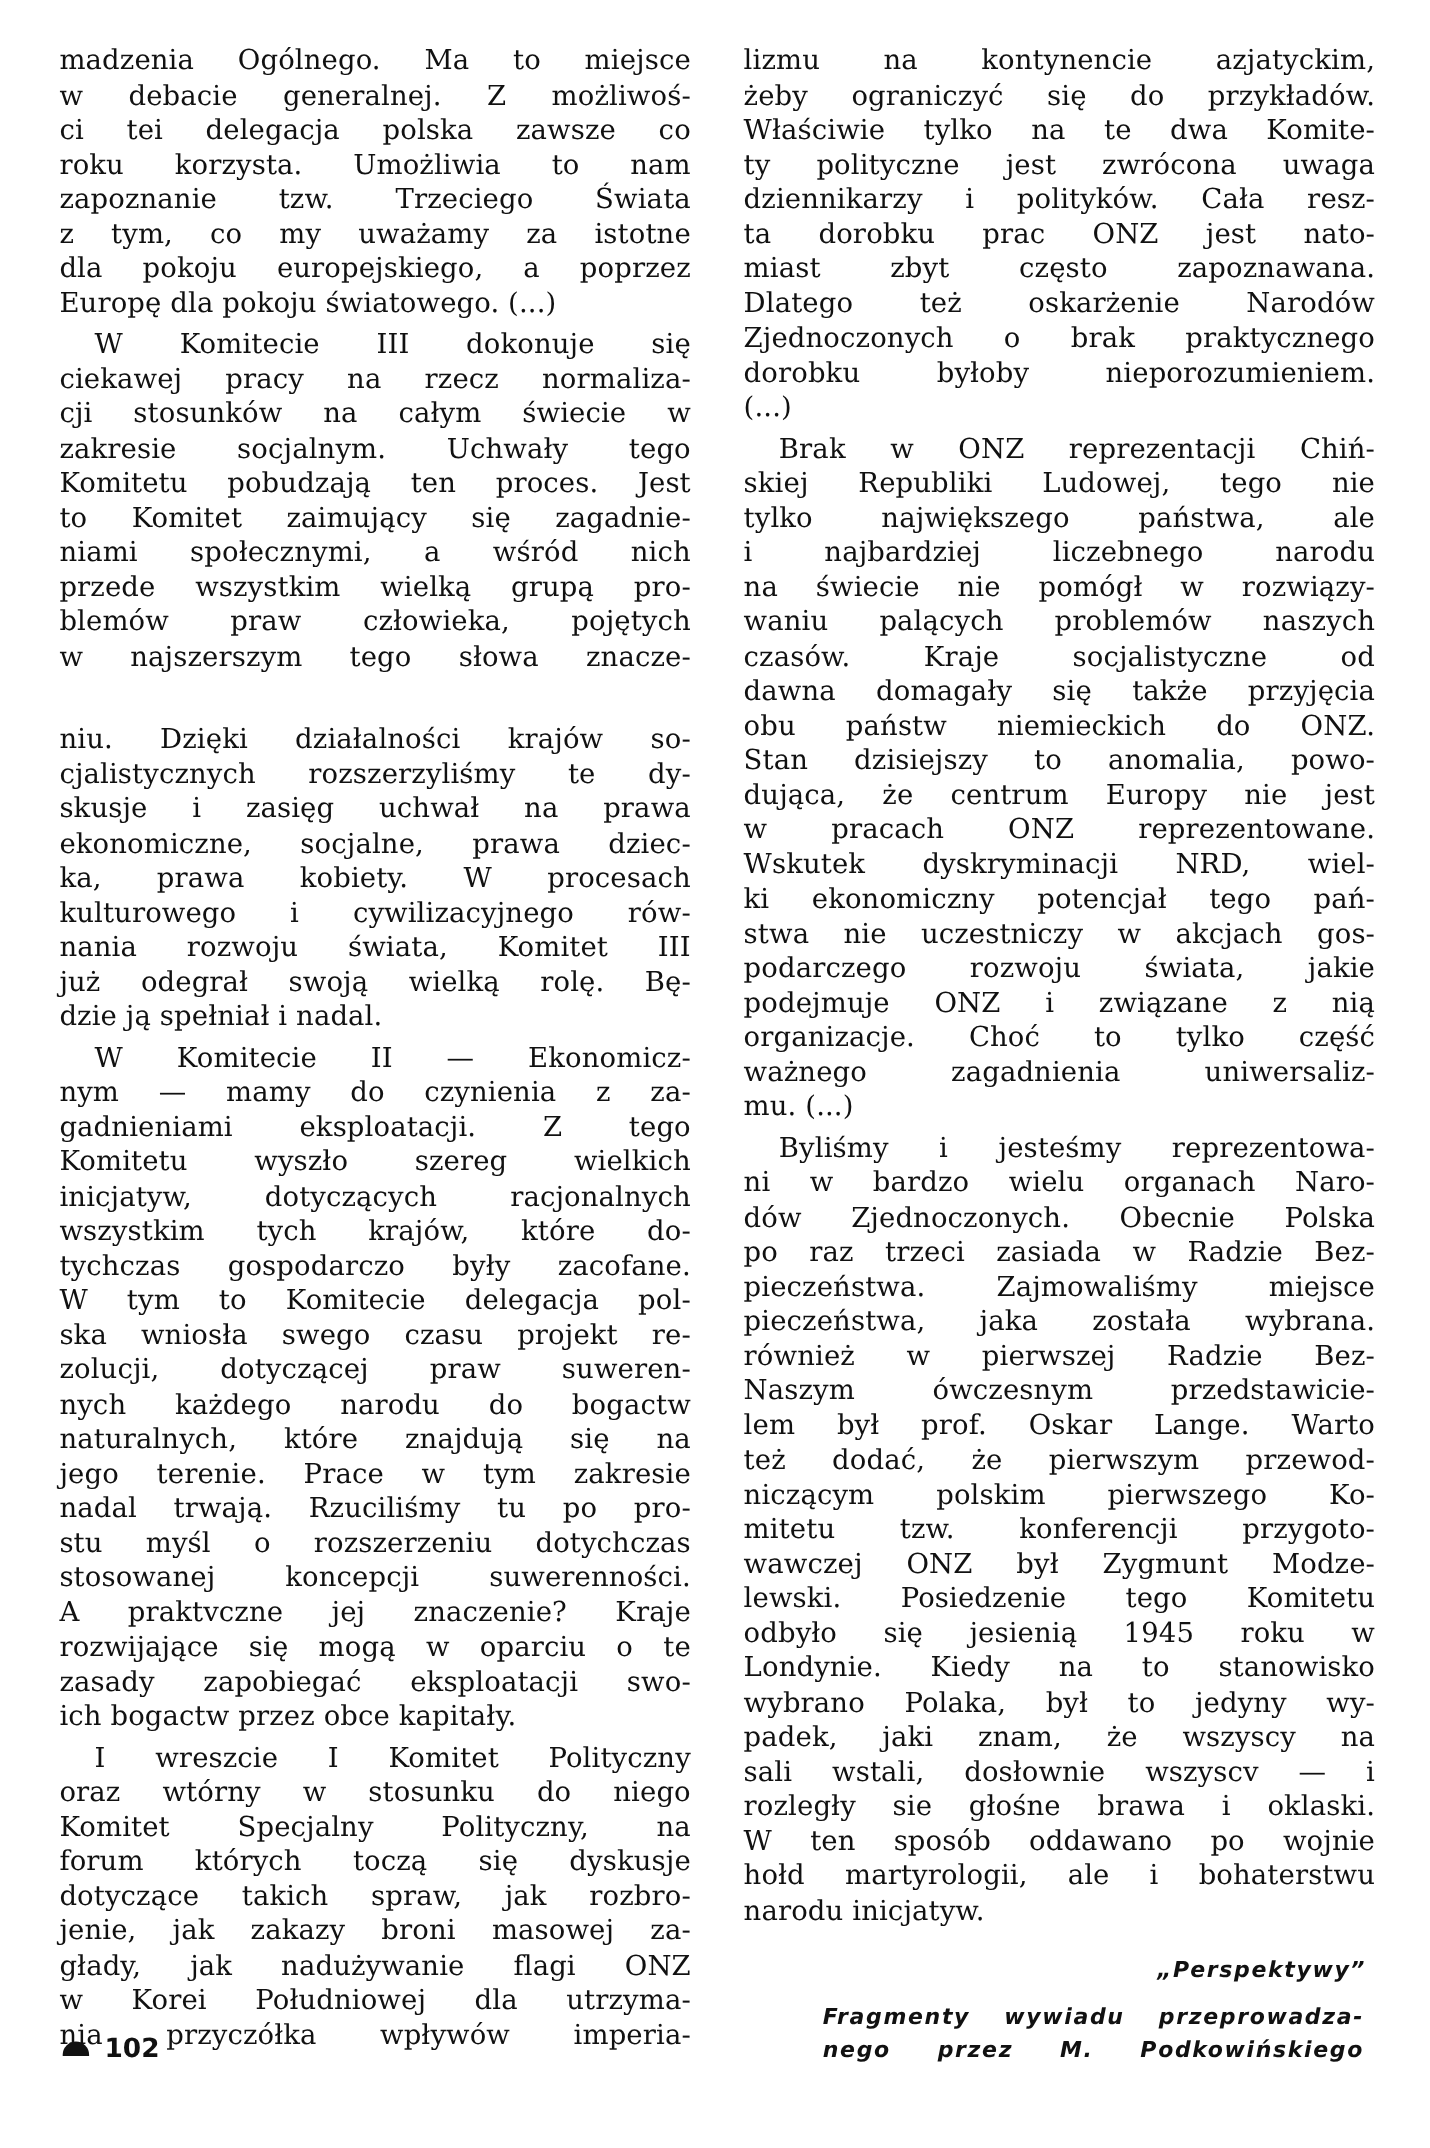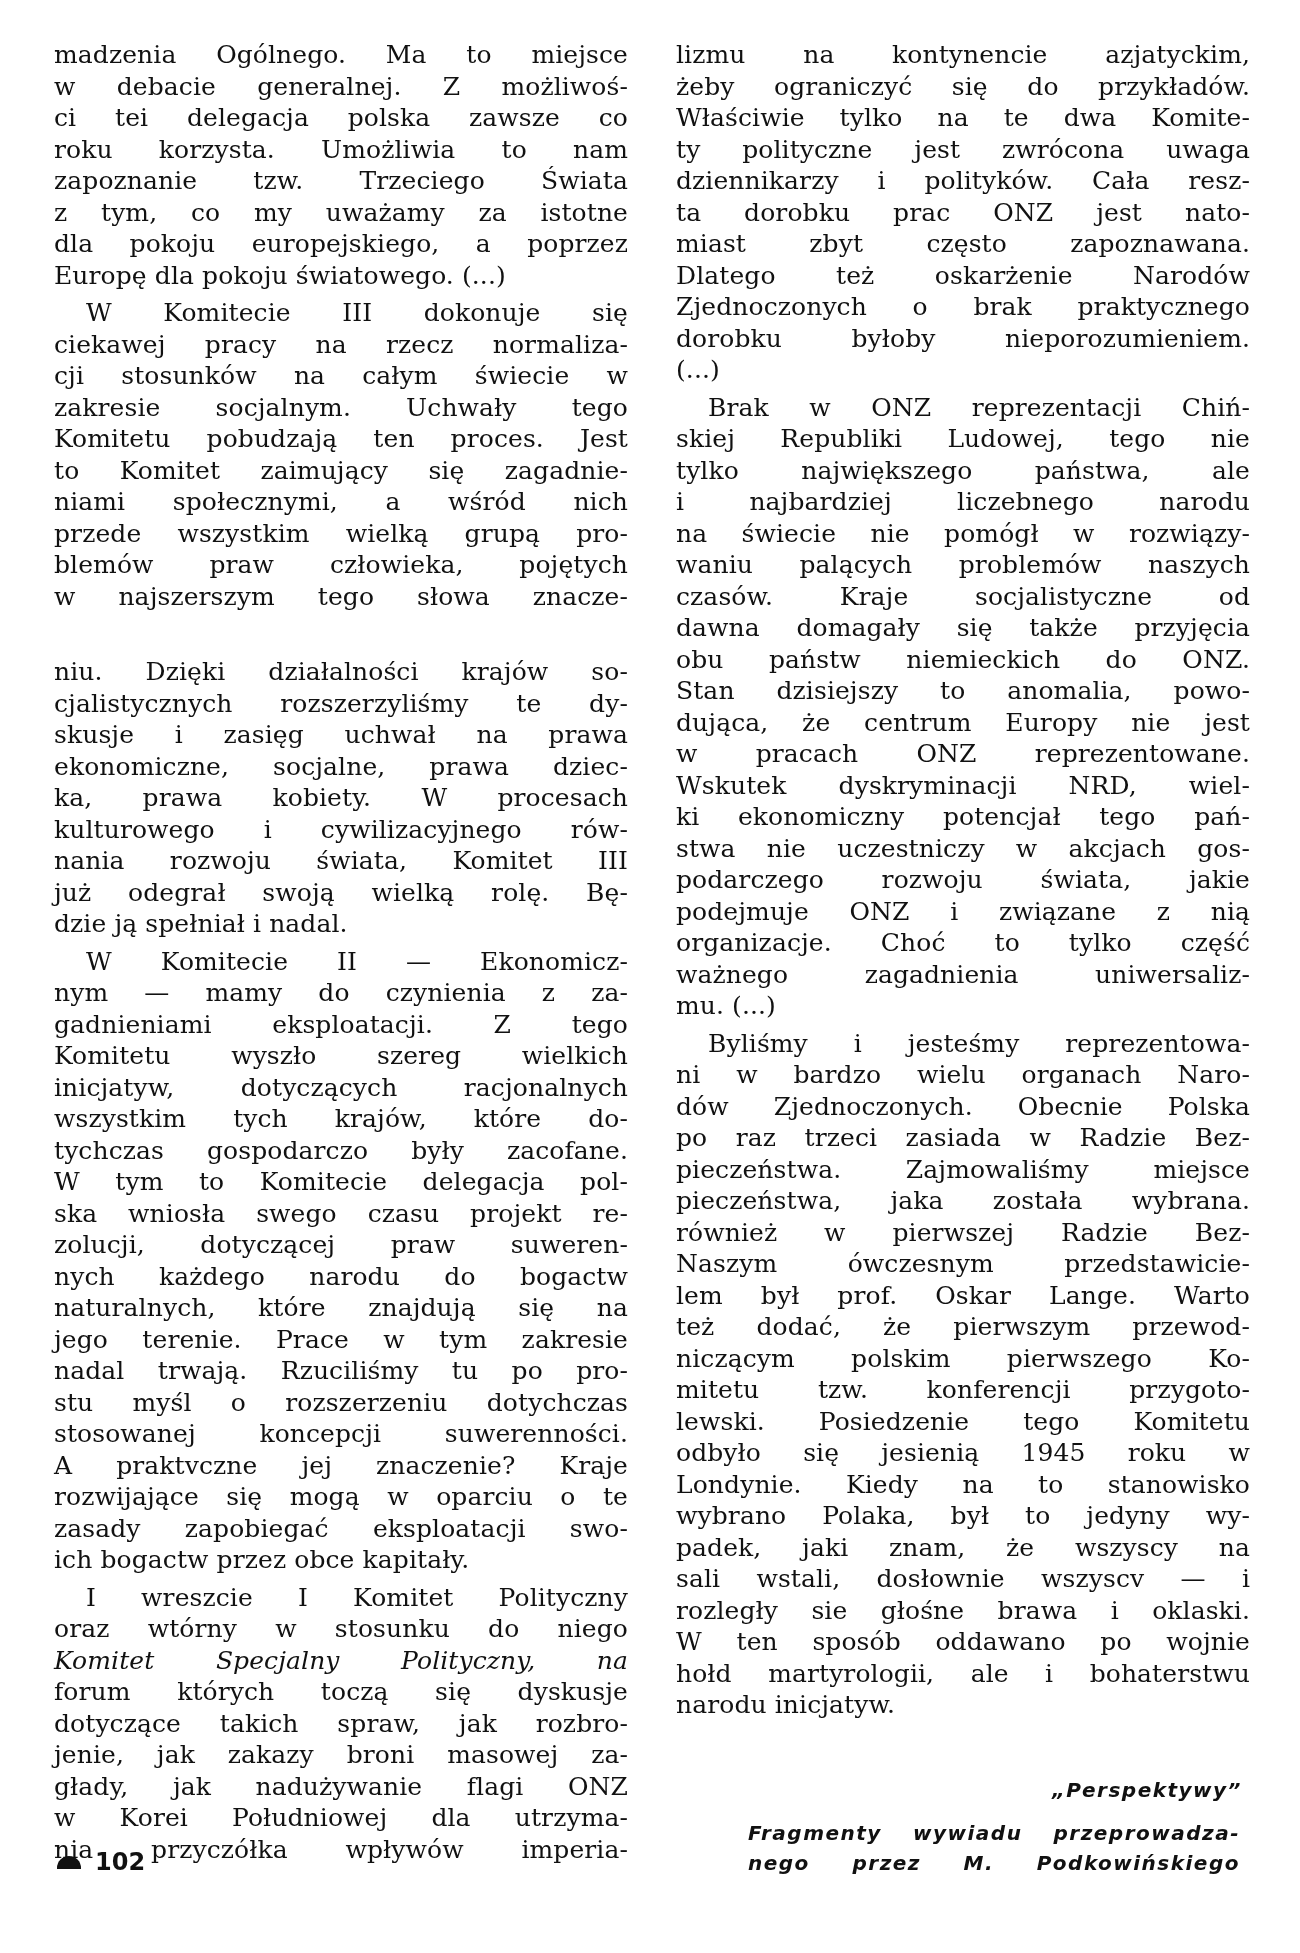--- a/index.html
+++ b/index.html
@@ -80,21 +80,21 @@
       <span class="line" style="white-space: normal;">stu myśl o rozszerzeniu dotychczas</span>
       <span class="line" style="white-space: normal;">stosowanej koncepcji suwerenności.</span>
       <span class="line" style="white-space: normal;">A praktvczne jej znaczenie? Kraje</span>
       <span class="line" style="white-space: normal;">rozwijające się mogą w oparciu o te</span>
       <span class="line" style="white-space: normal;">zasady zapobiegać eksploatacji swo-</span>
       <span class="line last" style="white-space: normal;">ich bogactw przez obce kapitały.</span>
     </div>
     <div class="para">
       <span class="line indent" style="white-space: normal;">I wreszcie I Komitet Polityczny</span>
       <span class="line" style="white-space: normal;">oraz wtórny w stosunku do niego</span>
-      <span class="line" style="white-space: normal; font-style: italic;">Komitet Specjalny Polityczny, na</span>
+      <span class="line" style="white-space: normal;">Komitet Specjalny Polityczny, na</span>
       <span class="line" style="white-space: normal;">forum których toczą się dyskusje</span>
       <span class="line" style="white-space: normal;">dotyczące takich spraw, jak rozbro-</span>
       <span class="line" style="white-space: normal;">jenie, jak zakazy broni masowej za-</span>
       <span class="line" style="white-space: normal;">głady, jak nadużywanie flagi ONZ</span>
       <span class="line" style="white-space: normal;">w Korei Południowej dla utrzyma-</span>
       <span class="line" style="white-space: normal;">nia przyczółka wpływów imperia-</span>
     </div>
   </div>
 <div id="col-right" class="column">
     <div class="para">
@@ -138,20 +138,21 @@
       <span class="line" style="white-space: normal;">dów Zjednoczonych. Obecnie Polska</span>
       <span class="line" style="white-space: normal;">po raz trzeci zasiada w Radzie Bez-</span>
       <span class="line" style="white-space: normal;">pieczeństwa. Zajmowaliśmy miejsce</span>
       <span class="line" style="white-space: normal;">pieczeństwa, jaka została wybrana.</span>
       <span class="line" style="white-space: normal;">również w pierwszej Radzie Bez-</span>
       <span class="line" style="white-space: normal;">Naszym ówczesnym przedstawicie-</span>
       <span class="line" style="white-space: normal;">lem był prof. Oskar Lange. Warto</span>
       <span class="line" style="white-space: normal;">też dodać, że pierwszym przewod-</span>
       <span class="line" style="white-space: normal;">niczącym polskim pierwszego Ko-</span>
       <span class="line" style="white-space: normal;">mitetu tzw. konferencji przygoto-</span>
+      <span class="line" style="white-space: normal;">wawczej ONZ był Zygmunt Modze-</span>
       <span class="line" style="white-space: normal;">lewski. Posiedzenie tego Komitetu</span>
       <span class="line" style="white-space: normal;">odbyło się jesienią 1945 roku w</span>
       <span class="line" style="white-space: normal;">Londynie. Kiedy na to stanowisko</span>
       <span class="line" style="white-space: normal;">wybrano Polaka, był to jedyny wy-</span>
       <span class="line" style="white-space: normal;">padek, jaki znam, że wszyscy na</span>
       <span class="line" style="white-space: normal;">sali wstali, dosłownie wszyscv — i</span>
       <span class="line" style="white-space: normal;">rozległy sie głośne brawa i oklaski.</span>
       <span class="line" style="white-space: normal;">W ten sposób oddawano po wojnie</span>
       <span class="line" style="white-space: normal;">hołd martyrologii, ale i bohaterstwu</span>
       <span class="line last" style="white-space: normal;">narodu inicjatyw.</span>

